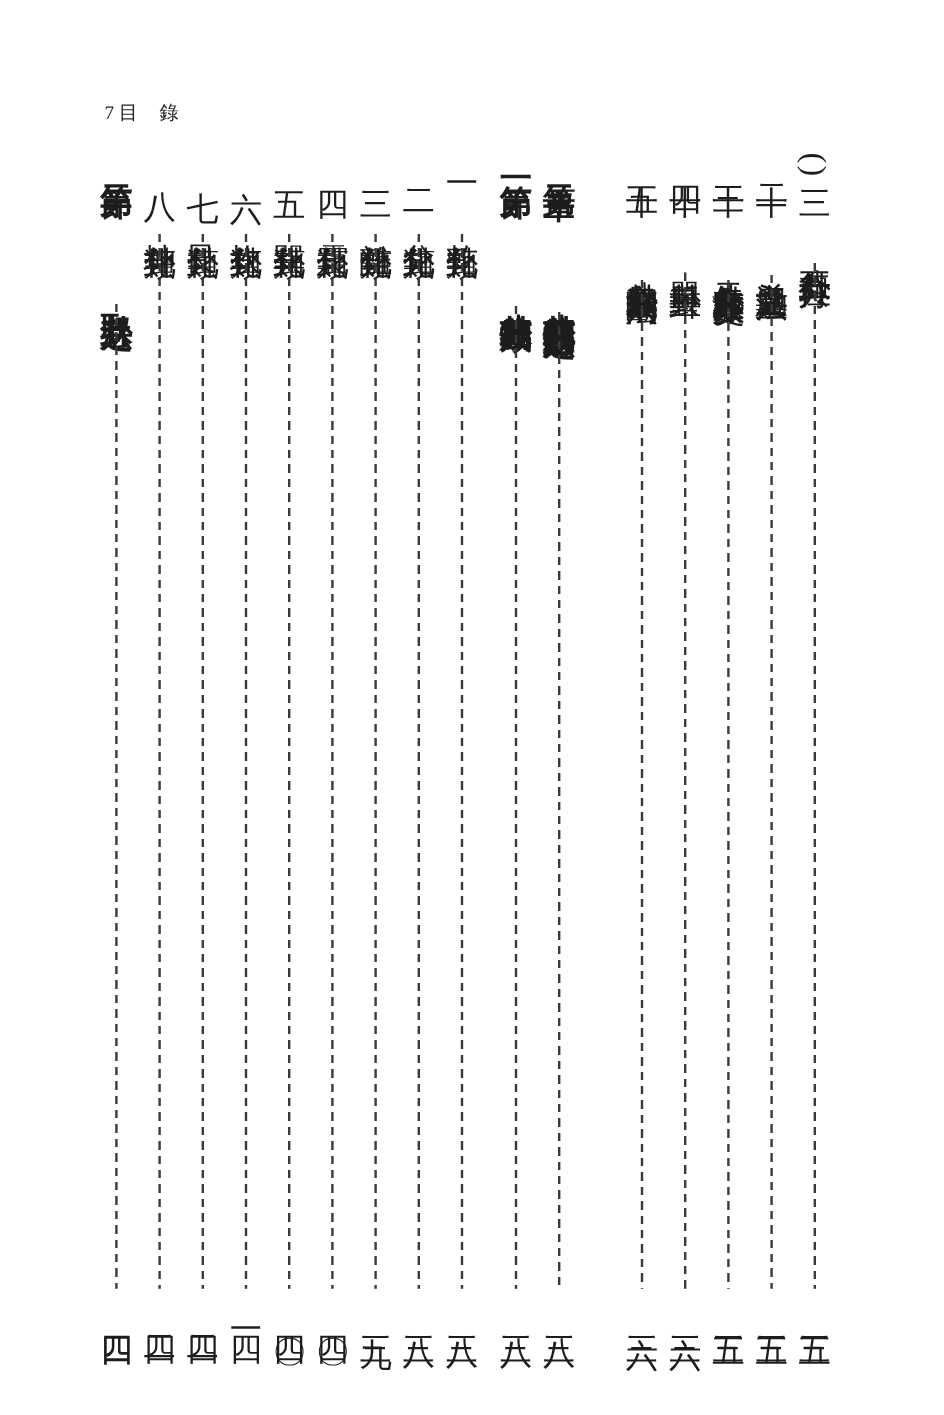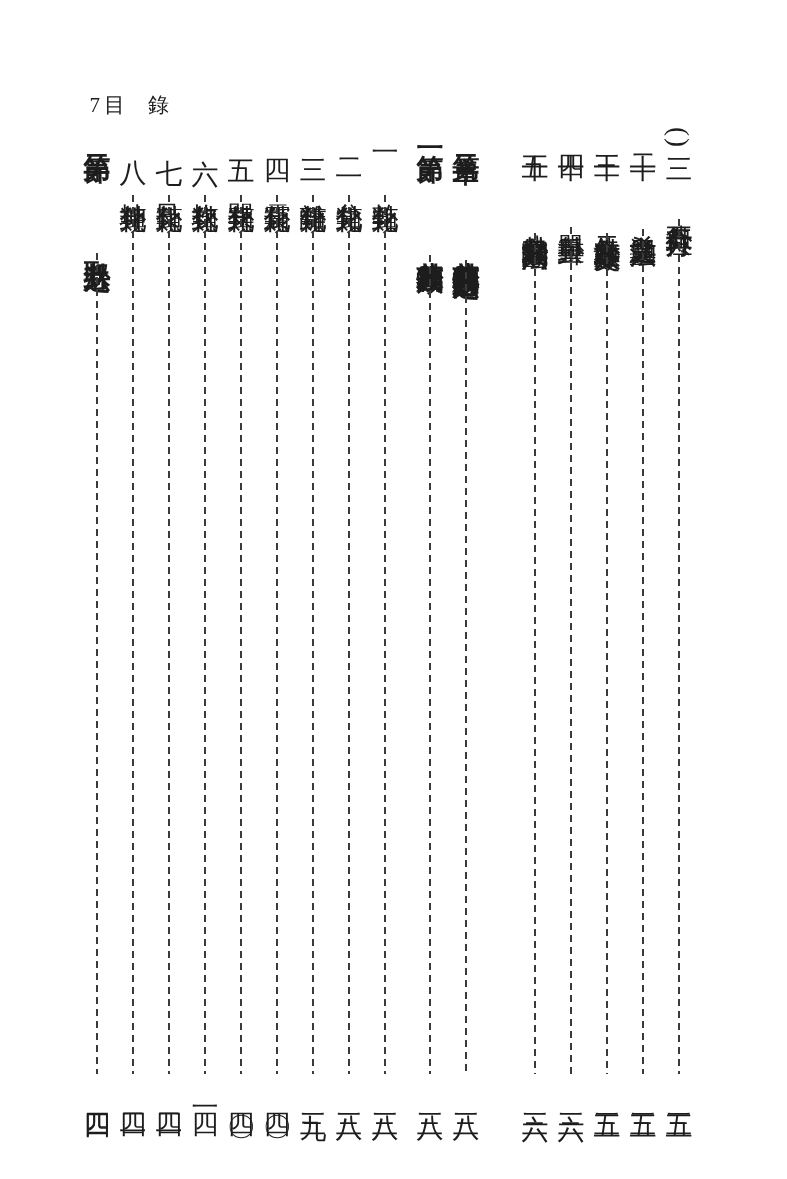--- a/index.html
+++ b/index.html
@@ -13,21 +13,21 @@
     position: relative;
     overflow: hidden;
     font-family: "Liberation Serif", "DejaVu Serif", serif;
     color: #1d1d1d;
   }
   
   .page-header {
     position: absolute;
     top: 66px;
     left: 77px;
-    font-size: 21px;
+    font-size: 16px;
     letter-spacing: 1px;
     white-space: pre;
   }
   .page-header .num { margin-right: 3px; }
 
   
   .toc {
     position: absolute;
     top: 127px;
     right: 93px;

